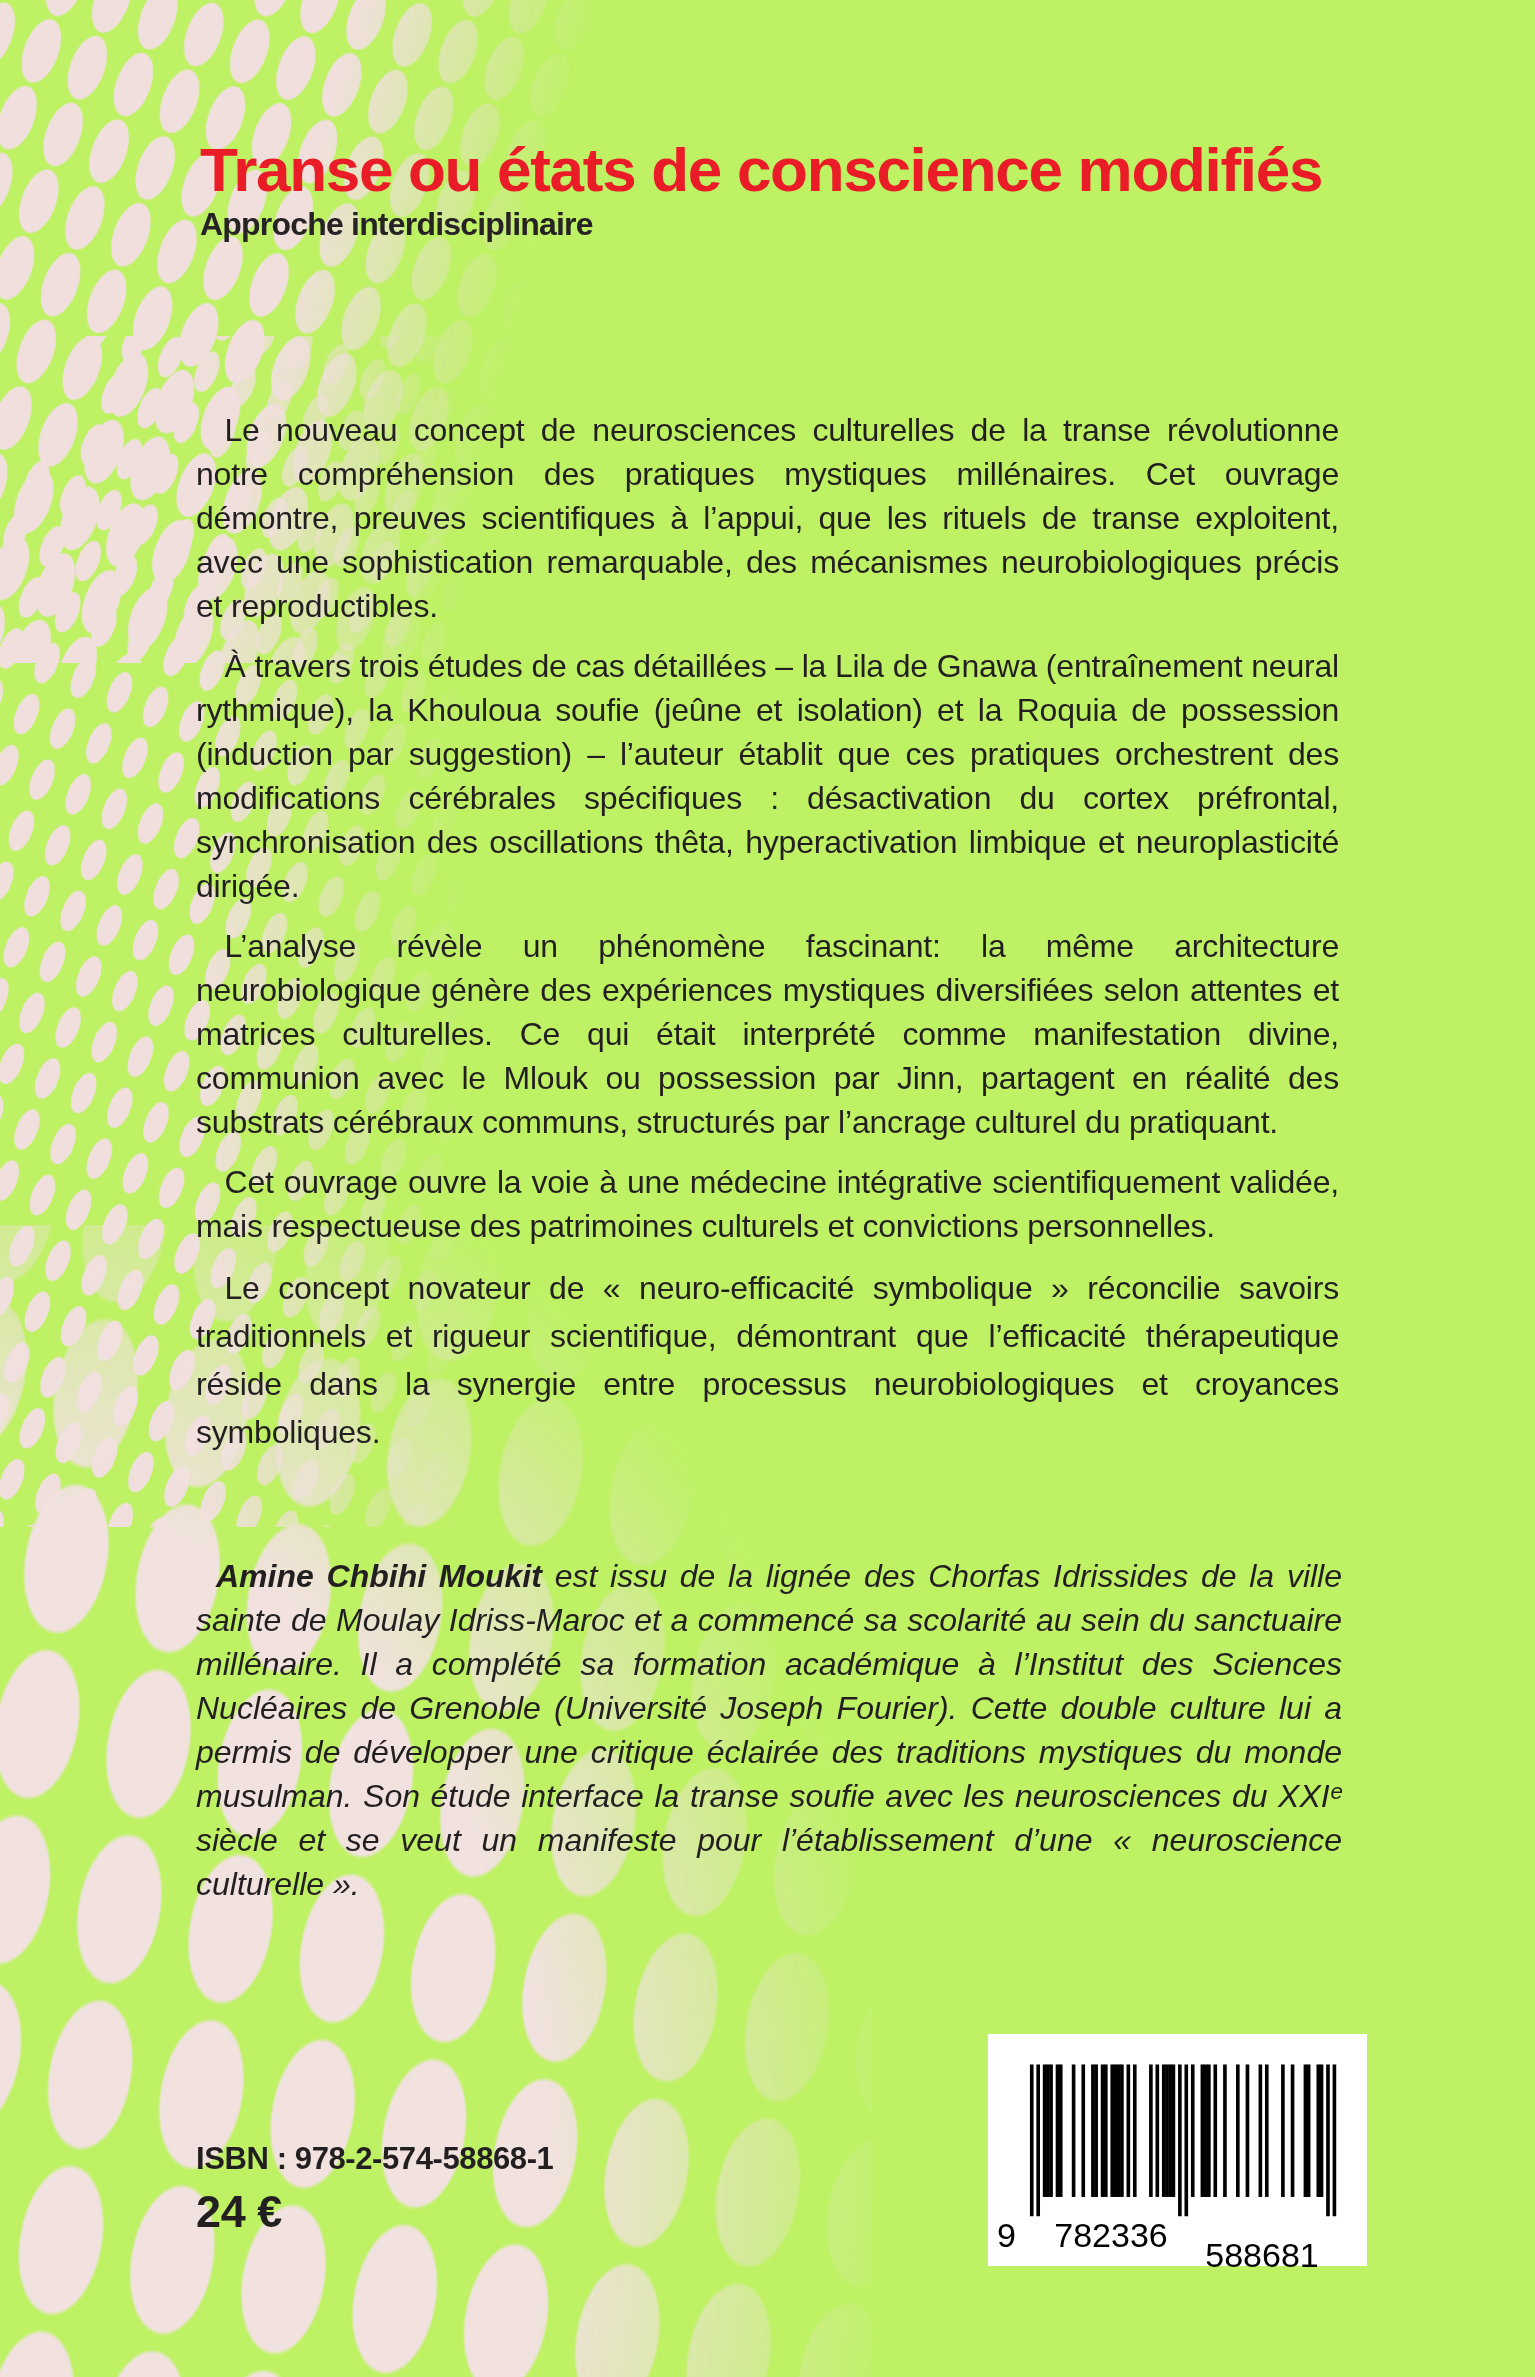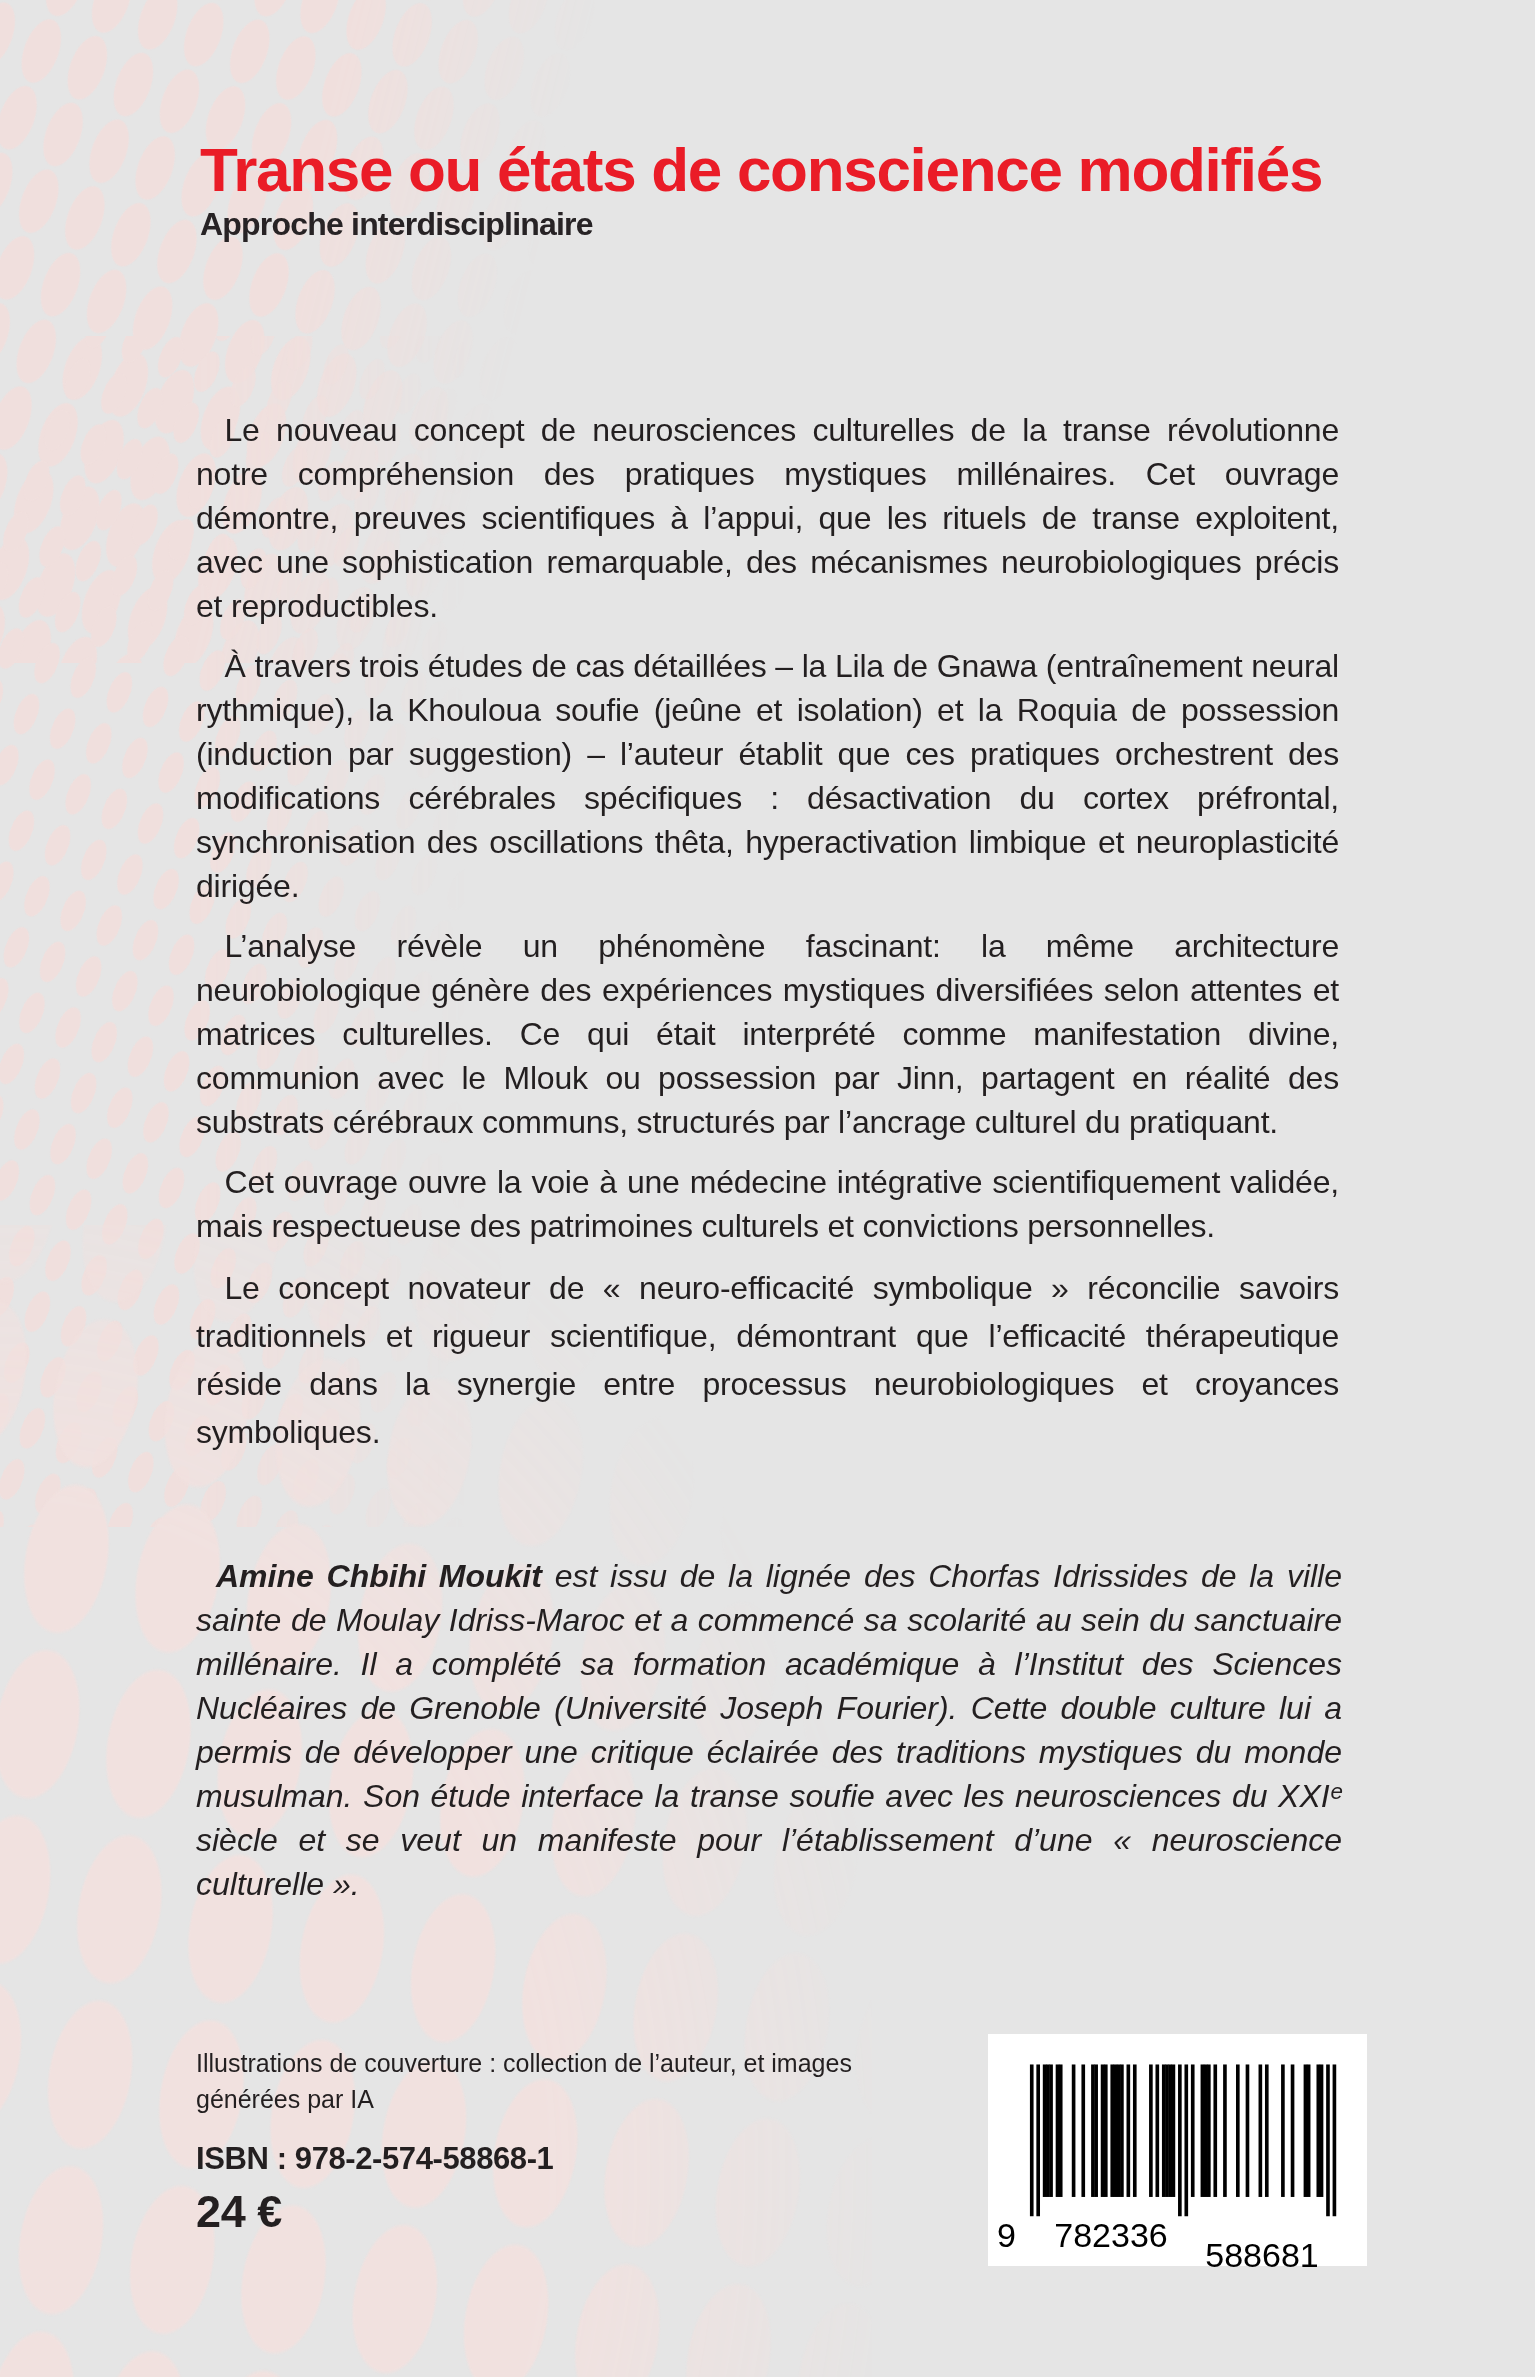--- a/index.html
+++ b/index.html
@@ -1,17 +1,17 @@
 <!DOCTYPE html>
 <html style="font-size:13.4px"><head>
 <meta charset="utf-8">
 <style>
   html,body{margin:0;padding:0;background:#ffffff;}
   #page{
-    position:relative;width:1535px;height:2377px;background:#e5e5e5;overflow:hidden;
+    position:relative;width:1535px;height:2377px;background:#bef264;overflow:hidden;
     font-family:"Liberation Sans","DejaVu Sans",sans-serif;color:#231f20;
   }
   
   .pat{position:absolute;overflow:hidden;pointer-events:none;}
   .pat>i{position:absolute;left:-30%;top:-30%;width:170%;height:170%;background-repeat:repeat;}
   .pat-top{left:0;top:0;width:721px;height:663px;
     -webkit-mask-image:linear-gradient(104deg,#000 40%,rgba(0,0,0,0) 68%);
             mask-image:linear-gradient(104deg,#000 40%,rgba(0,0,0,0) 68%);}
   .pat-top>i{transform:rotate(20deg);
     background-image:radial-gradient(17.6px 34px at 50% 50%,#f0dfdd 95%,rgba(240,223,221,0) 100%);
@@ -81,21 +81,20 @@
     <p>À travers trois études de cas détaillées – la Lila de Gnawa (entraînement neural rythmique), la Khouloua soufie (jeûne et isolation) et la Roquia de possession (induction par suggestion) – l’auteur établit que ces pratiques orchestrent des modifications cérébrales spécifiques : désactivation du cortex préfrontal, synchronisation des oscillations thêta, hyperactivation limbique et neuroplasticité dirigée.</p>
     <p>L’analyse révèle un phénomène fascinant: la même architecture neurobiologique génère des expériences mystiques diversifiées selon attentes et matrices culturelles. Ce qui était interprété comme manifestation divine, communion avec le Mlouk ou possession par Jinn, partagent en réalité des substrats cérébraux communs, structurés par l’ancrage culturel du pratiquant.</p>
     <p>Cet ouvrage ouvre la voie à une médecine intégrative scientifiquement validée, mais respectueuse des patrimoines culturels et convictions personnelles.</p>
     <p>Le concept novateur de « neuro-efficacité symbolique » réconcilie savoirs traditionnels et rigueur scientifique, démontrant que l’efficacité thérapeutique réside dans la synergie entre processus neurobiologiques et croyances symboliques.</p>
   </section>
 
   <section class="bio">
     <p style="margin:0"><span class="bio-name">Amine Chbihi Moukit</span> <span>est issu de la lignée des Chorfas Idrissides de la ville sainte de Moulay Idriss-Maroc et a commencé sa scolarité au sein du sanctuaire millénaire. Il a complété sa formation académique à l’Institut des Sciences Nucléaires de Grenoble (Université Joseph Fourier). Cette double culture lui a permis de développer une critique éclairée des traditions mystiques du monde musulman. Son étude interface la transe soufie avec les neurosciences du XXIᵉ siècle et se veut un manifeste pour l’établissement d’une « neuroscience culturelle ».</span></p>
   </section>
 
-  <div class="credits">Illustrations de couverture : collection de l’auteur, et images générées par IA</div>
   <div class="isbn">ISBN : 978-2-574-58868-1</div>
   <div class="price">24 €</div>
 
   <div class="barcode">
     <svg id="barcode-svg" width="379" height="232" viewBox="0 0 452 276">
         <rect x="0" y="0" width="452" height="276" fill="#ffffff"></rect>
         <rect x="50.00" y="36" width="4.34" height="181" fill="#000"></rect>
         <rect x="57.68" y="36" width="4.34" height="181" fill="#000"></rect>
         <rect x="65.36" y="36" width="4.34" height="158" fill="#000"></rect>
         <rect x="69.20" y="36" width="4.34" height="158" fill="#000"></rect>

